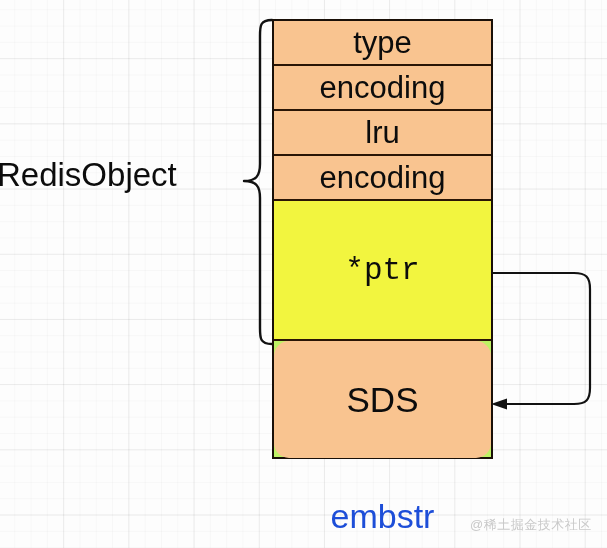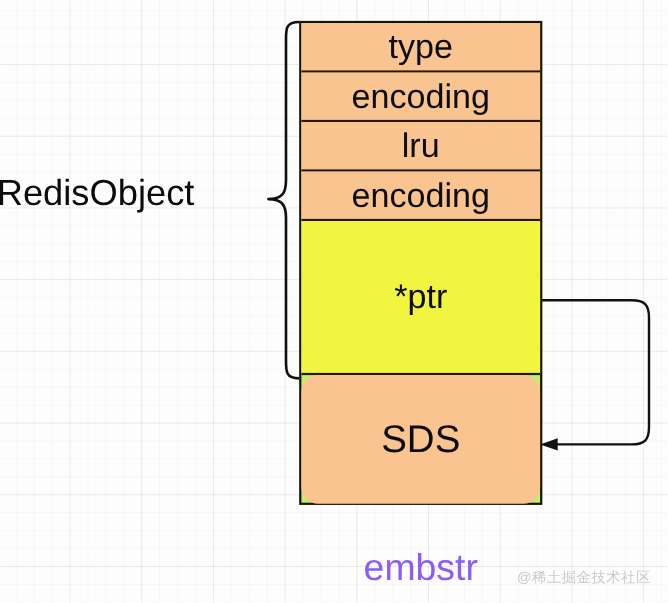--- a/index.html
+++ b/index.html
@@ -48,21 +48,21 @@
     position: relative;
     box-sizing: border-box;
     width: 100%;
     display: flex;
     align-items: center;
     justify-content: center;
     color: #0c0c0c;
     letter-spacing: 0px;
   }
   .field-row.orange { background: #f9c490; }
-  .field-row.yellow { background: #f2f53f; }
+  .field-row.yellow { background: #f2f53f; font-family: Liberation Mono, monospace; }
   .rule-bottom { border-bottom: 2px solid #2a1505; }
   #row-type      { height: 45px; font-size: 31px; }
   #row-encoding  { height: 45px; font-size: 31px; }
   #row-lru       { height: 45px; font-size: 31px; }
   #row-refcount  { height: 45px; font-size: 31px; }
   #row-ptr       { height: 140px; font-size: 31px; }
   #row-sds       { height: 117px; font-size: 35px; border-radius: 15px; }
 
   
   #brace-svg {
@@ -91,21 +91,21 @@
     pointer-events: none;
   }
   
   #embstr-label {
     position: absolute;
     left: 272px;
     top: 497px;
     width: 221px;
     text-align: center;
     font-size: 34px;
-    color: #8b5cf6;
+    color: #1d4ed8;
   }
   #watermark {
     position: absolute;
     left: 470px;
     top: 516px;
     font-size: 13px;
     color: #c9c9c9;
     letter-spacing: 0.5px;
     white-space: nowrap;
   }

